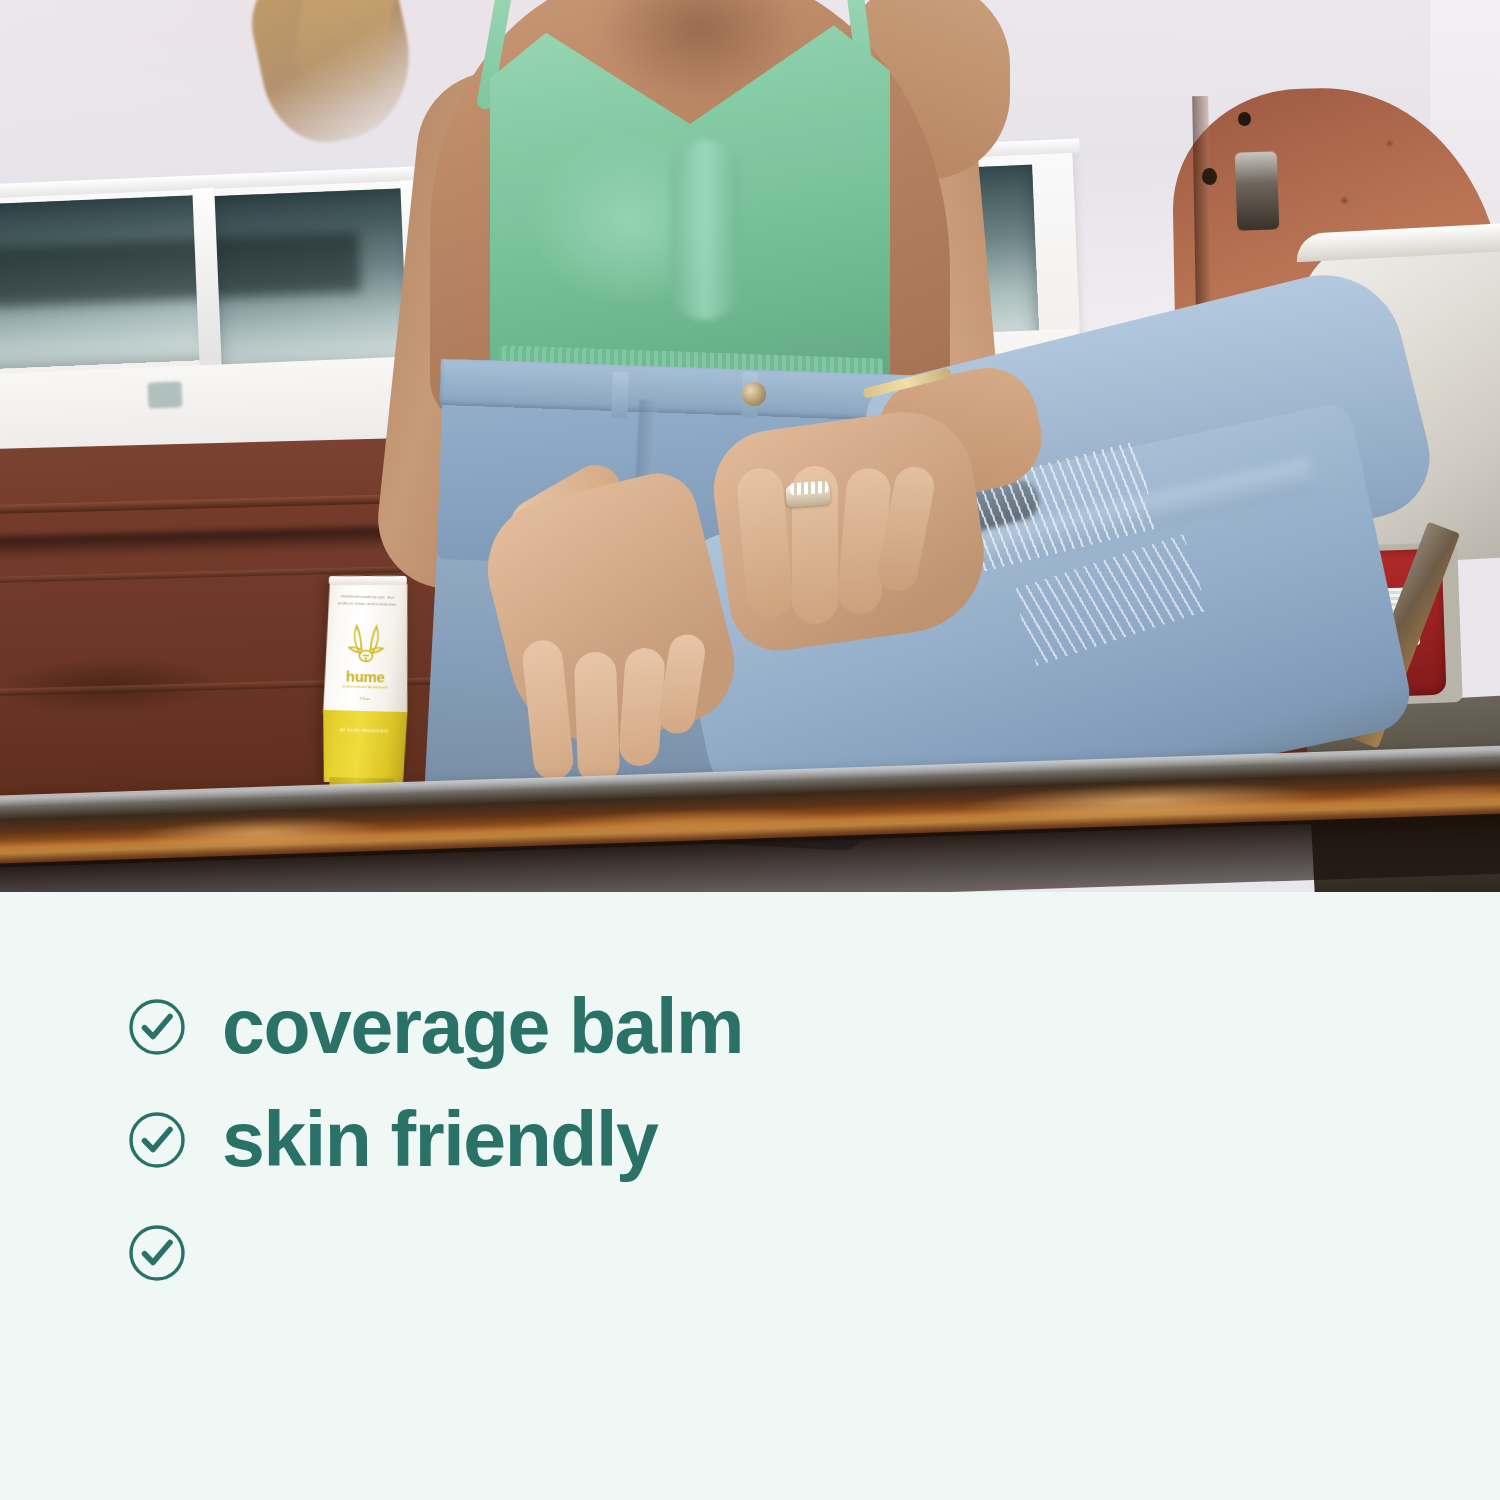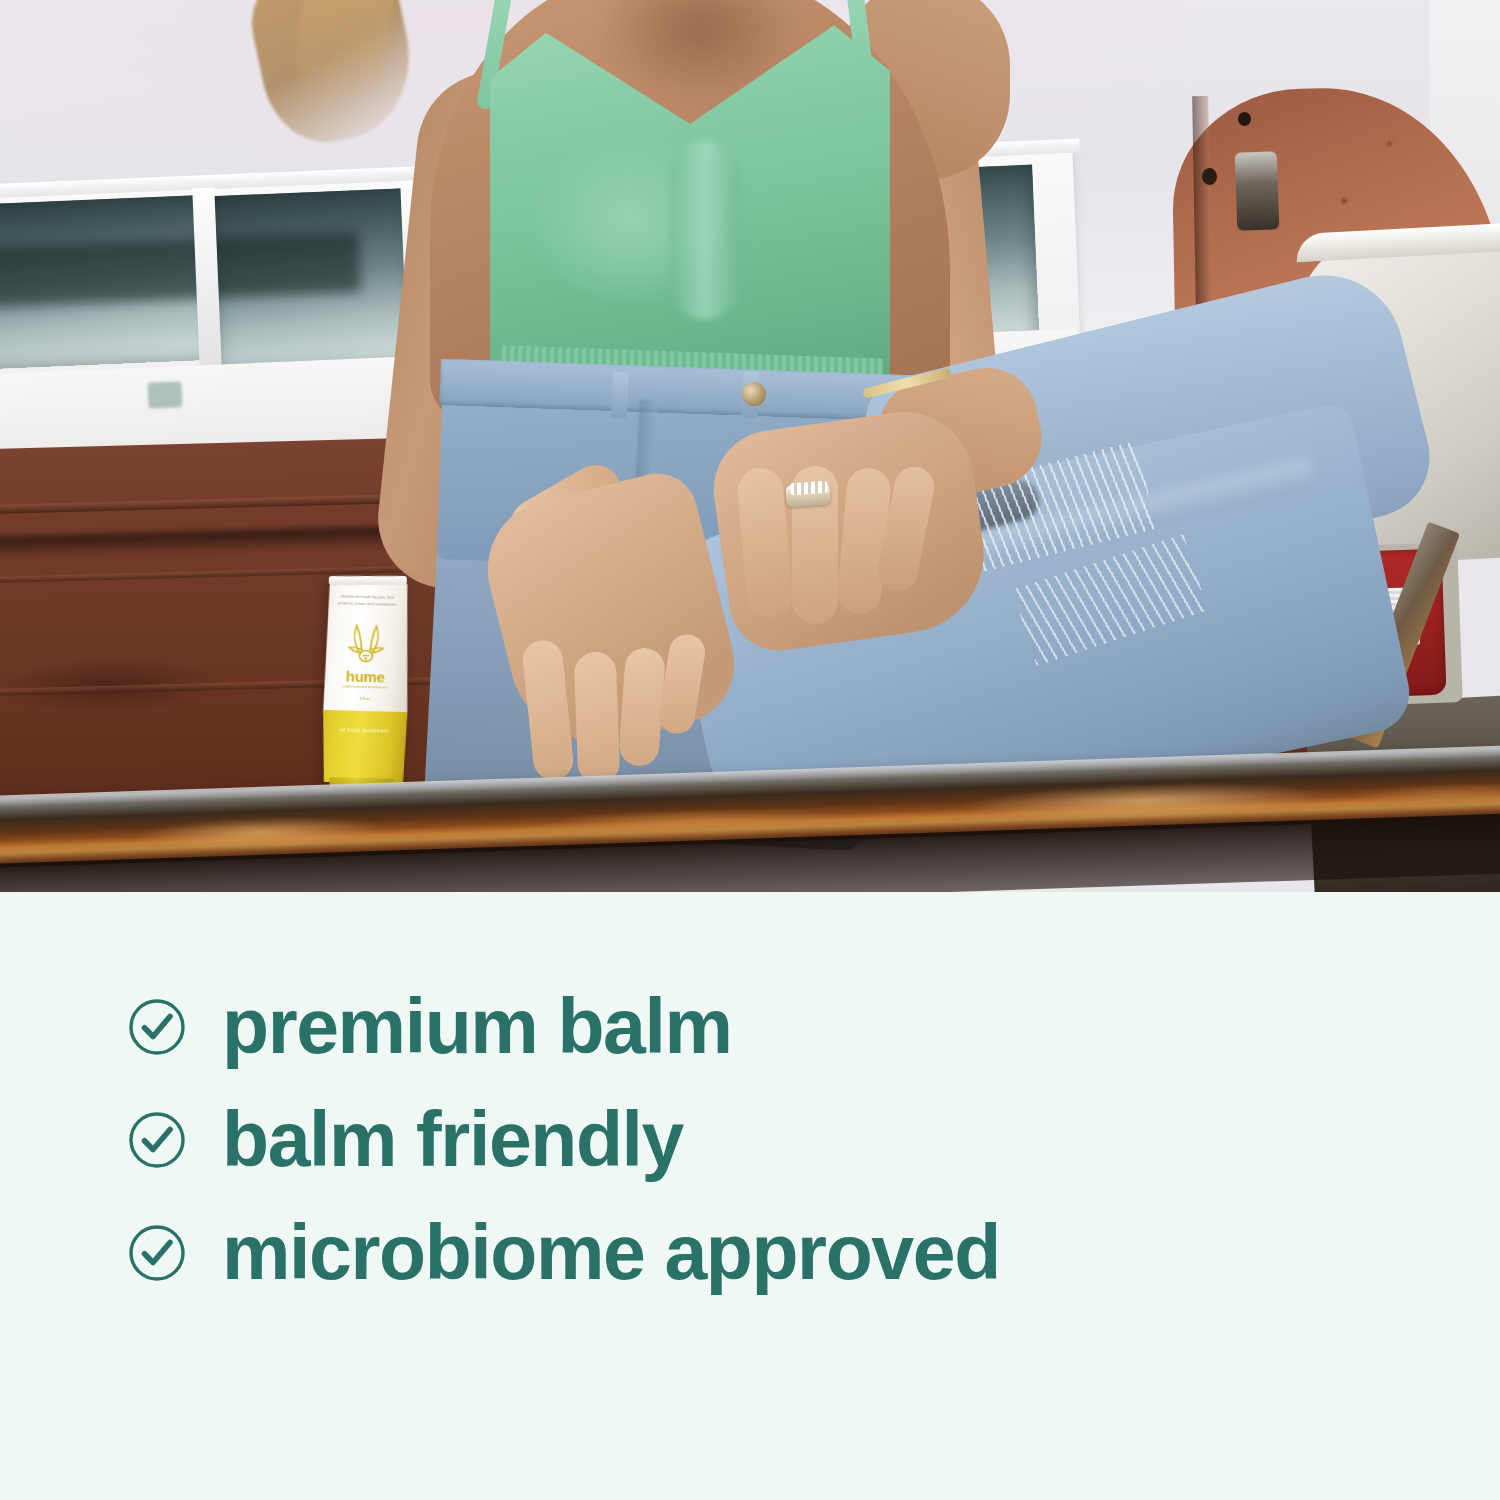--- a/index.html
+++ b/index.html
@@ -785,40 +785,39 @@
   <div id="features">
     <div class="feature-list">
 
       <div class="feature-row">
         <span class="check-icon">
           <svg viewBox="0 0 58 58" xmlns="http://www.w3.org/2000/svg">
             <circle cx="29" cy="29" r="26" fill="none" stroke="#2A7267" stroke-width="3.4"></circle>
             <path d="M16.5 29.8 L25 38.5 L42 18.5" fill="none" stroke="#2A7267" stroke-width="5.6" stroke-linecap="round" stroke-linejoin="round"></path>
           </svg>
         </span>
-        <span class="feature-label">premium balm</span>
+        <span class="feature-label">coverage balm</span>
       </div>
 
       <div class="feature-row">
         <span class="check-icon">
           <svg viewBox="0 0 58 58" xmlns="http://www.w3.org/2000/svg">
             <circle cx="29" cy="29" r="26" fill="none" stroke="#2A7267" stroke-width="3.4"></circle>
             <path d="M16.5 29.8 L25 38.5 L42 18.5" fill="none" stroke="#2A7267" stroke-width="5.6" stroke-linecap="round" stroke-linejoin="round"></path>
           </svg>
         </span>
-        <span class="feature-label">balm friendly</span>
+        <span class="feature-label">skin friendly</span>
       </div>
 
       <div class="feature-row">
         <span class="check-icon">
           <svg viewBox="0 0 58 58" xmlns="http://www.w3.org/2000/svg">
             <circle cx="29" cy="29" r="26" fill="none" stroke="#2A7267" stroke-width="3.4"></circle>
             <path d="M16.5 29.8 L25 38.5 L42 18.5" fill="none" stroke="#2A7267" stroke-width="5.6" stroke-linecap="round" stroke-linejoin="round"></path>
           </svg>
         </span>
-        <span class="feature-label">microbiome approved</span>
       </div>
 
 
     </div>
   </div>
 
 </div>
 
 </body></html>

